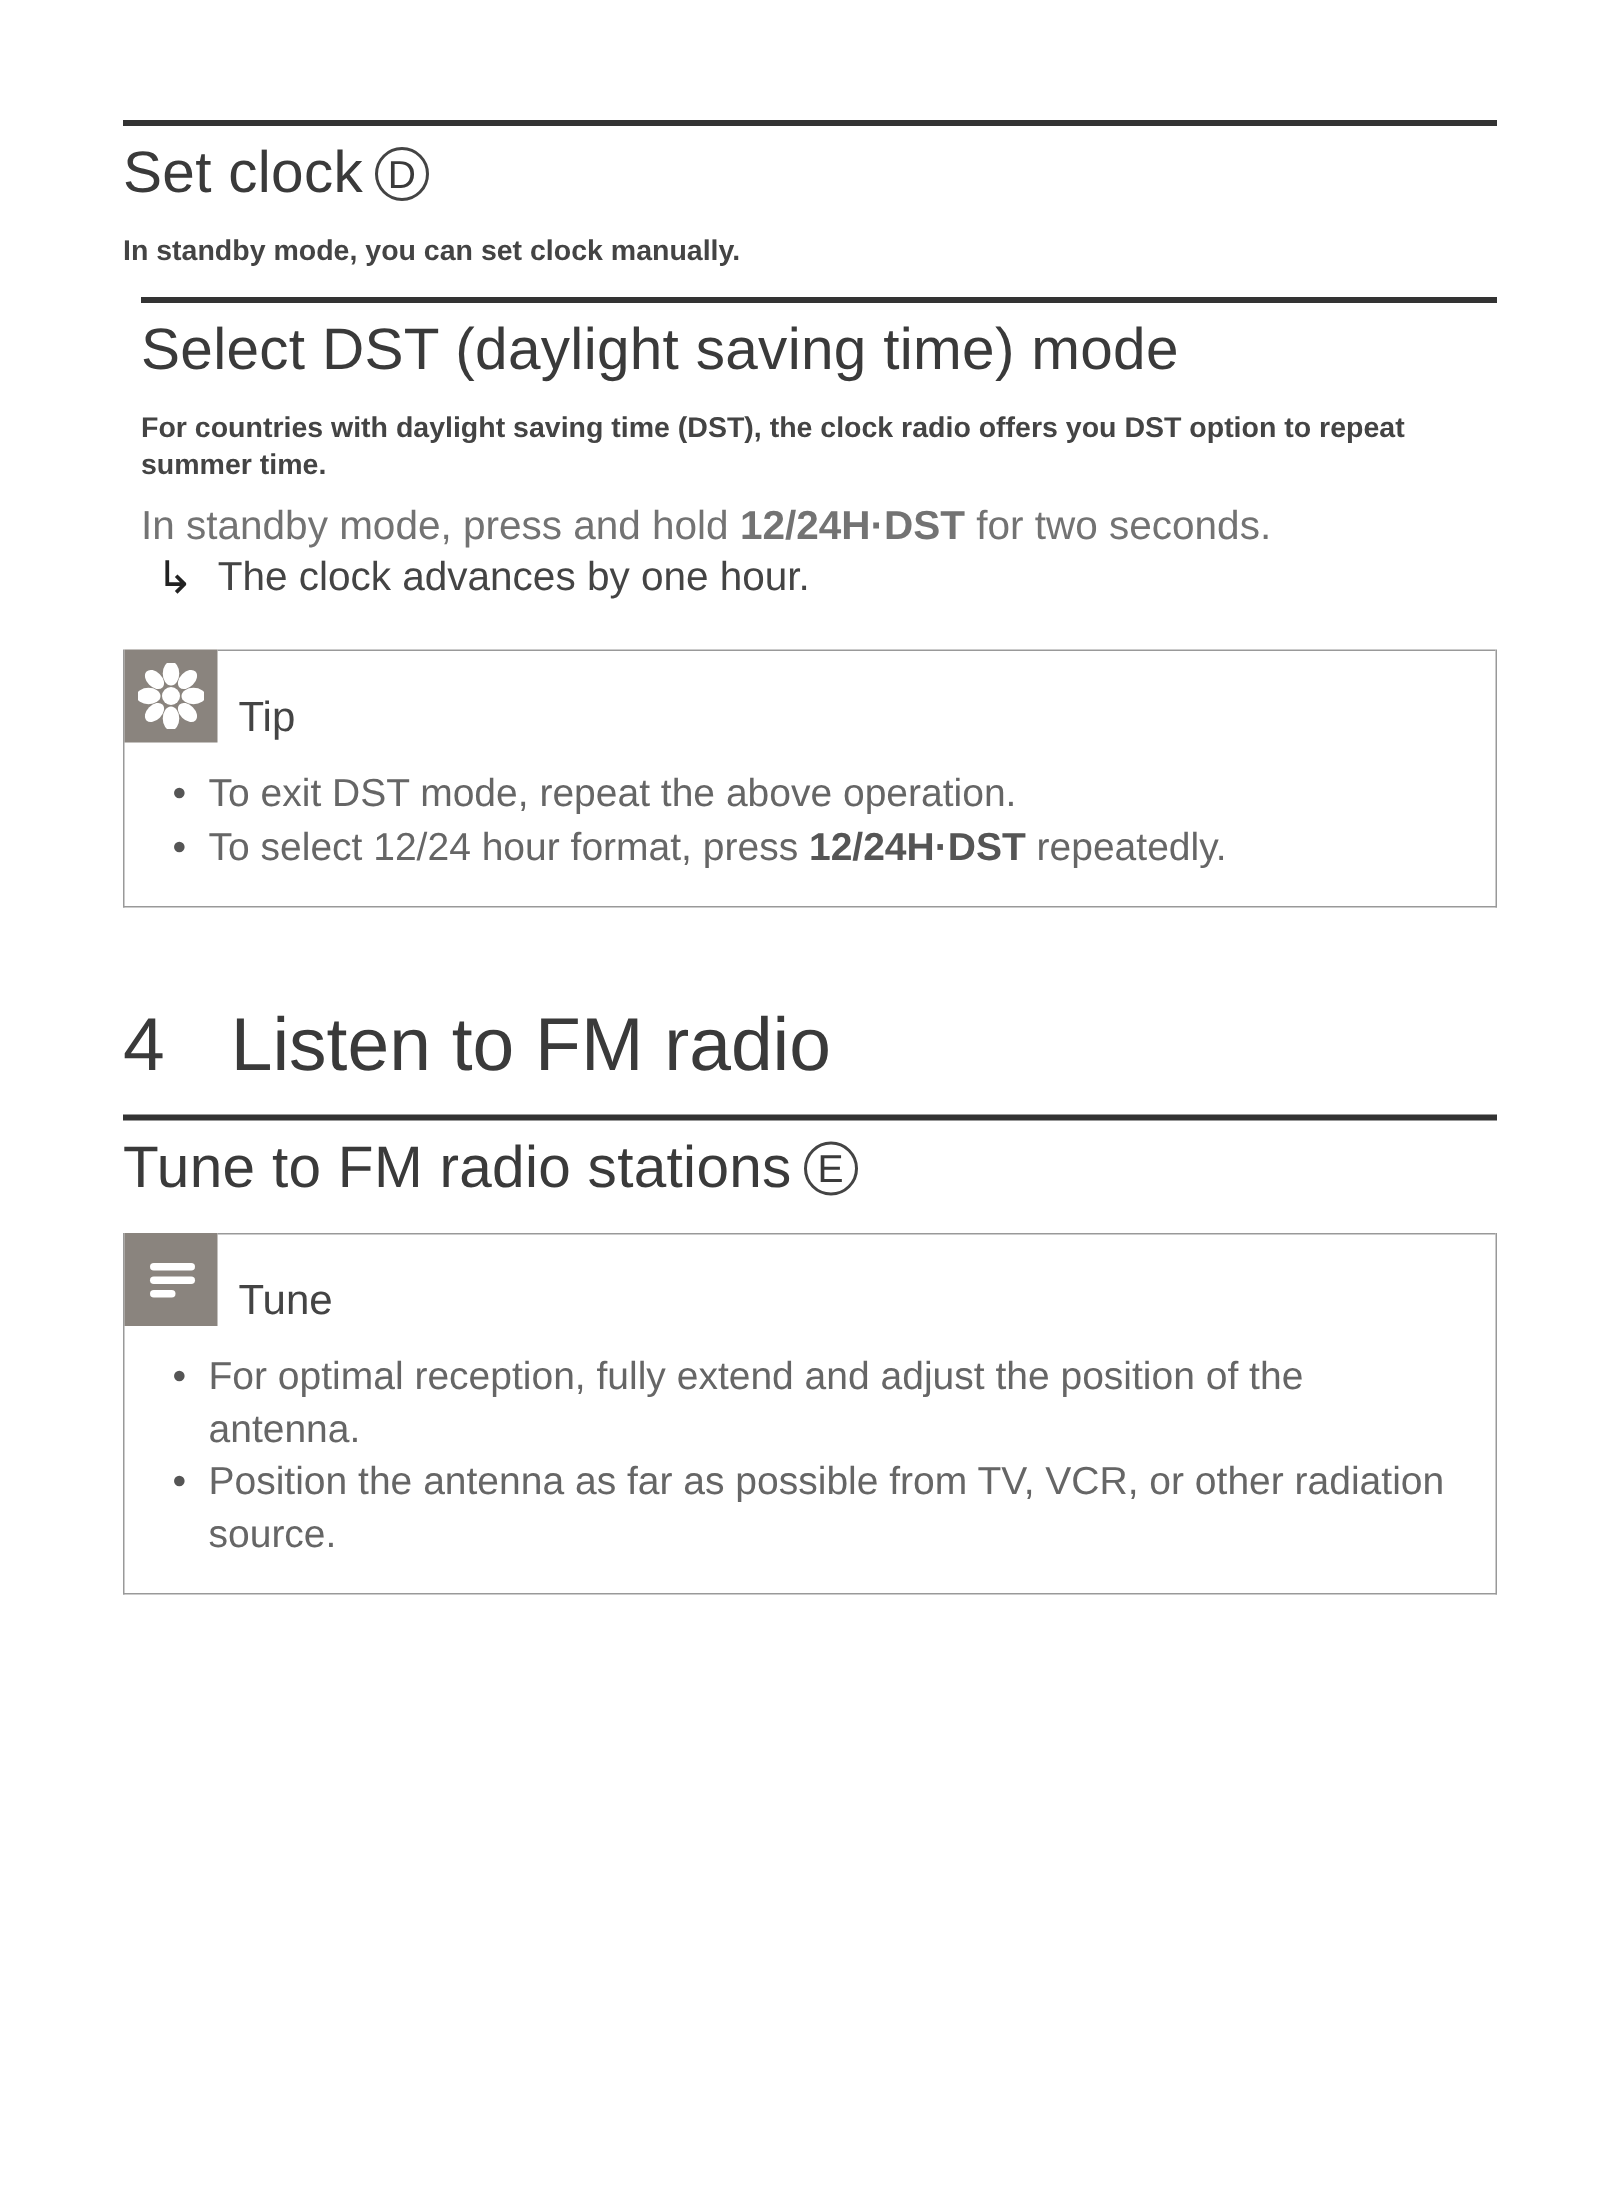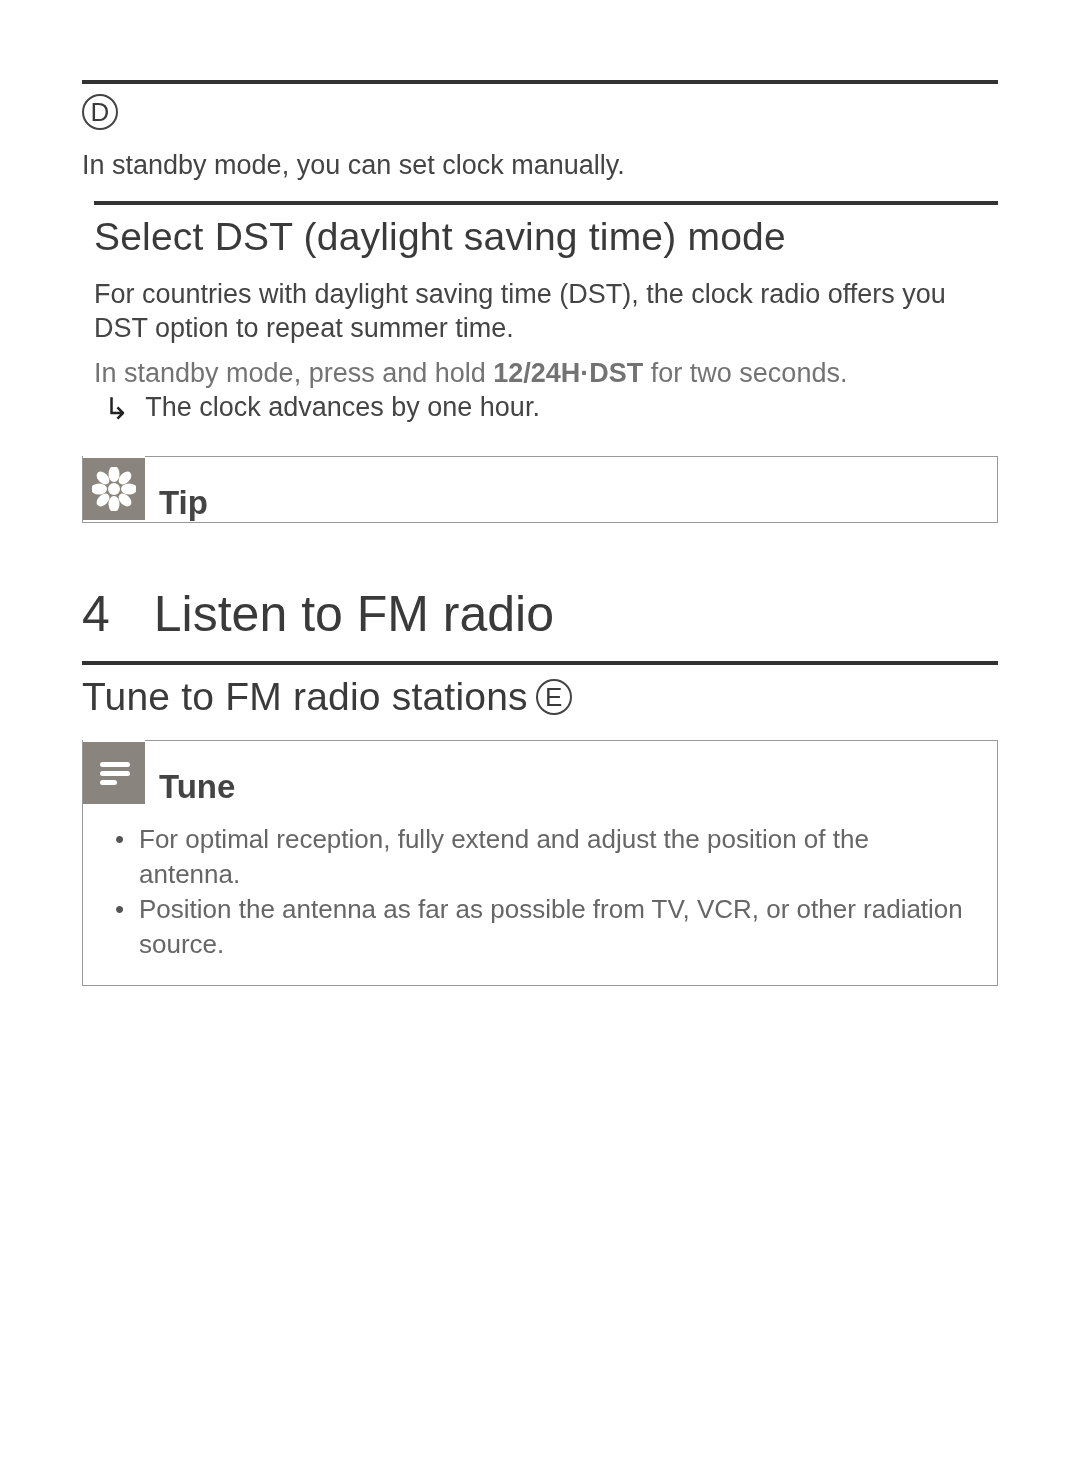--- a/index.html
+++ b/index.html
@@ -28,25 +28,25 @@
     align-items: center;
     justify-content: center;
     width: 36px;
     height: 36px;
     border: 2px solid #444;
     border-radius: 50%;
     font-size: 26px;
     line-height: 1;
   }
   .body-text {
-    font-size: 27px;
+    font-size: 19px;
     line-height: 1.28;
     color: #444;
     margin-bottom: 10px;
-    font-weight: 400;
+    font-weight: 700;
   }
   .instr-line {
     font-size: 27px;
     line-height: 1.28;
     color: #737373;
     font-weight: 300;
   }
   .instr-line .btn-label { font-weight: 600; }
   .arrow-line {
     display: flex;
@@ -80,23 +80,23 @@
   .callout-icon {
     width: 62px;
     height: 62px;
     background: #8a847e;
     display: flex;
     align-items: center;
     justify-content: center;
     flex-shrink: 0;
   }
   .callout-title {
-    font-size: 33px;
+    font-size: 28px;
     color: #444;
-    font-weight: 700;
+    font-weight: 400;
     margin-top: 28px;
   }
   .callout-border-top {
     position: absolute;
     top: 0;
     left: 62px;
     right: 0;
     border-top: 1px solid #999;
   }
   .callout-body {
@@ -140,20 +140,21 @@
     color: #3a3a3a;
   }
   .star-icon svg, .note-icon svg { display: block; }
 </style>
 </head>
 <body>
 
 <div class="section">
   <div class="rule-heavy"></div>
   <div class="h2">
+    <span>Set clock</span>
     <span class="circ-letter">D</span>
   </div>
   <div class="body-text">In standby mode, you can set clock manually.</div>
 </div>
 
 <div class="section" style="margin-top:18px;margin-left:12px;">
   <div class="rule-heavy"></div>
   <div class="h2">
     <span>Select DST (daylight saving time) mode</span>
   </div>
@@ -180,20 +181,30 @@
           <ellipse cx="37" cy="22" rx="8" ry="5.5"></ellipse>
           <ellipse cx="11" cy="11" rx="5" ry="7.5" transform="rotate(-45 11 11)"></ellipse>
           <ellipse cx="33" cy="11" rx="5" ry="7.5" transform="rotate(45 33 11)"></ellipse>
           <ellipse cx="11" cy="33" rx="5" ry="7.5" transform="rotate(45 11 33)"></ellipse>
           <ellipse cx="33" cy="33" rx="5" ry="7.5" transform="rotate(-45 33 33)"></ellipse>
         </g>
       </svg>
     </div>
     <div class="callout-title">Tip</div>
   </div>
+  <div class="callout-body">
+    <ul>
+      <li>
+        <span>To exit DST mode, repeat the above operation.</span>
+      </li>
+      <li>
+        <span>To select 12/24 hour format, press </span><span class="btn-label">12/24H·DST</span><span> repeatedly.</span>
+      </li>
+    </ul>
+  </div>
 </div>
 
 <div class="chapter">
   <span class="chapter-num">4</span>
   <span class="chapter-title">Listen to FM radio</span>
 </div>
 
 <div class="section">
   <div class="rule-heavy"></div>
   <div class="h2">

